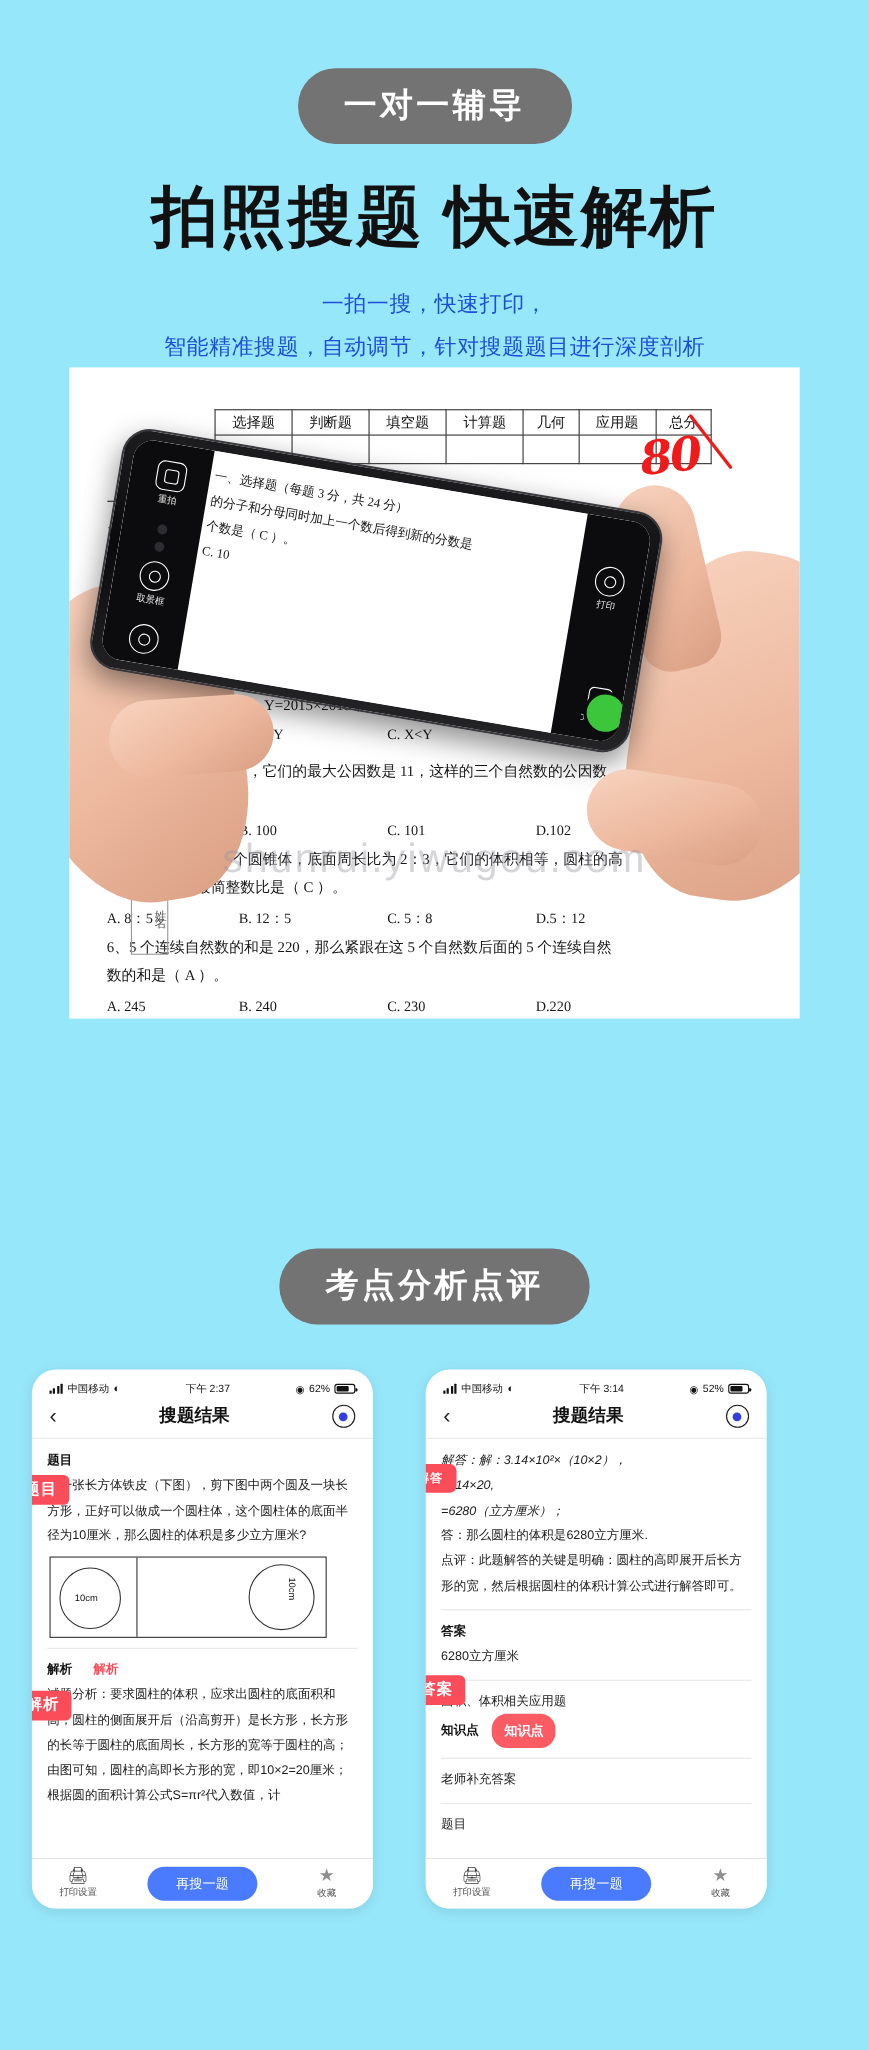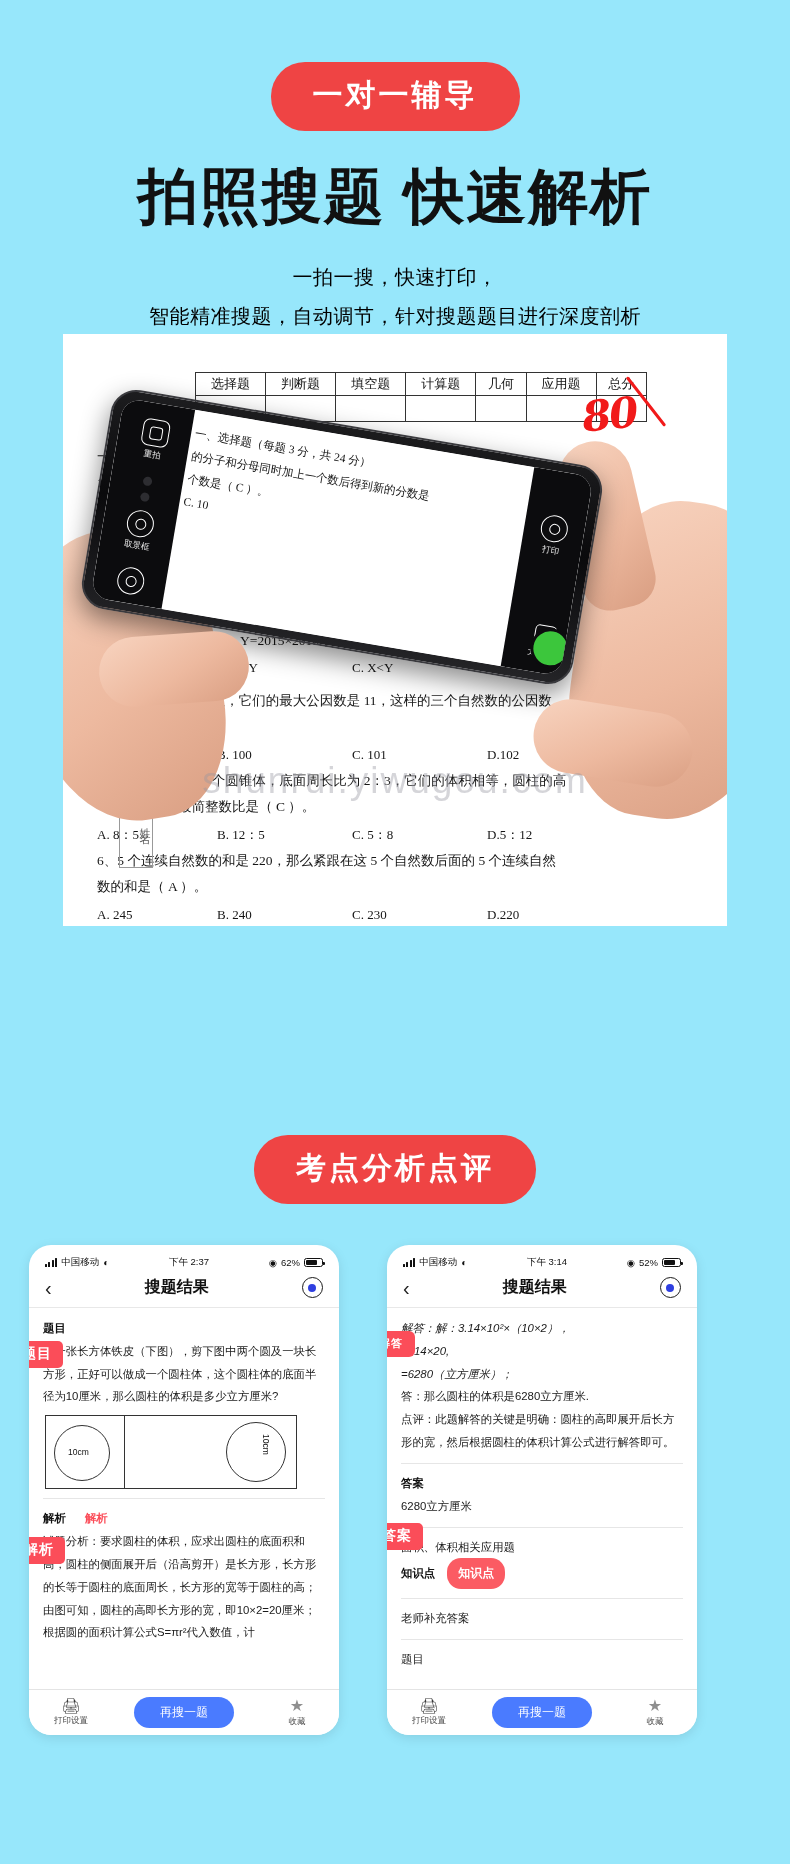--- a/index.html
+++ b/index.html
@@ -10,42 +10,42 @@
     font-family: "Liberation Sans", "DejaVu Sans", sans-serif;
     overflow: hidden;
     position: relative;
   }
 
   
   .hero { padding-top: 62px; text-align: center; }
 
   .pill {
     display: inline-block;
-    background: #ef4444;
+    background: #737373;
     color: #ffffff;
     font-size: 30px;
     font-weight: bold;
     letter-spacing: 3px;
     padding: 13px 42px 15px;
     border-radius: 34px;
   }
 
   .hero-title {
     margin-top: 32px;
     font-size: 60px;
     font-weight: bold;
     color: #111;
     letter-spacing: 2px;
     line-height: 1.12;
   }
 
   .hero-sub {
     margin-top: 28px;
     font-size: 20px;
-    color: #000000;
+    color: #1d4ed8;
     line-height: 1.92;
     letter-spacing: 0.5px;
   }
 
   
   .scene {
     position: absolute;
     left: 63px;
     top: 322px;
     width: 664px;

